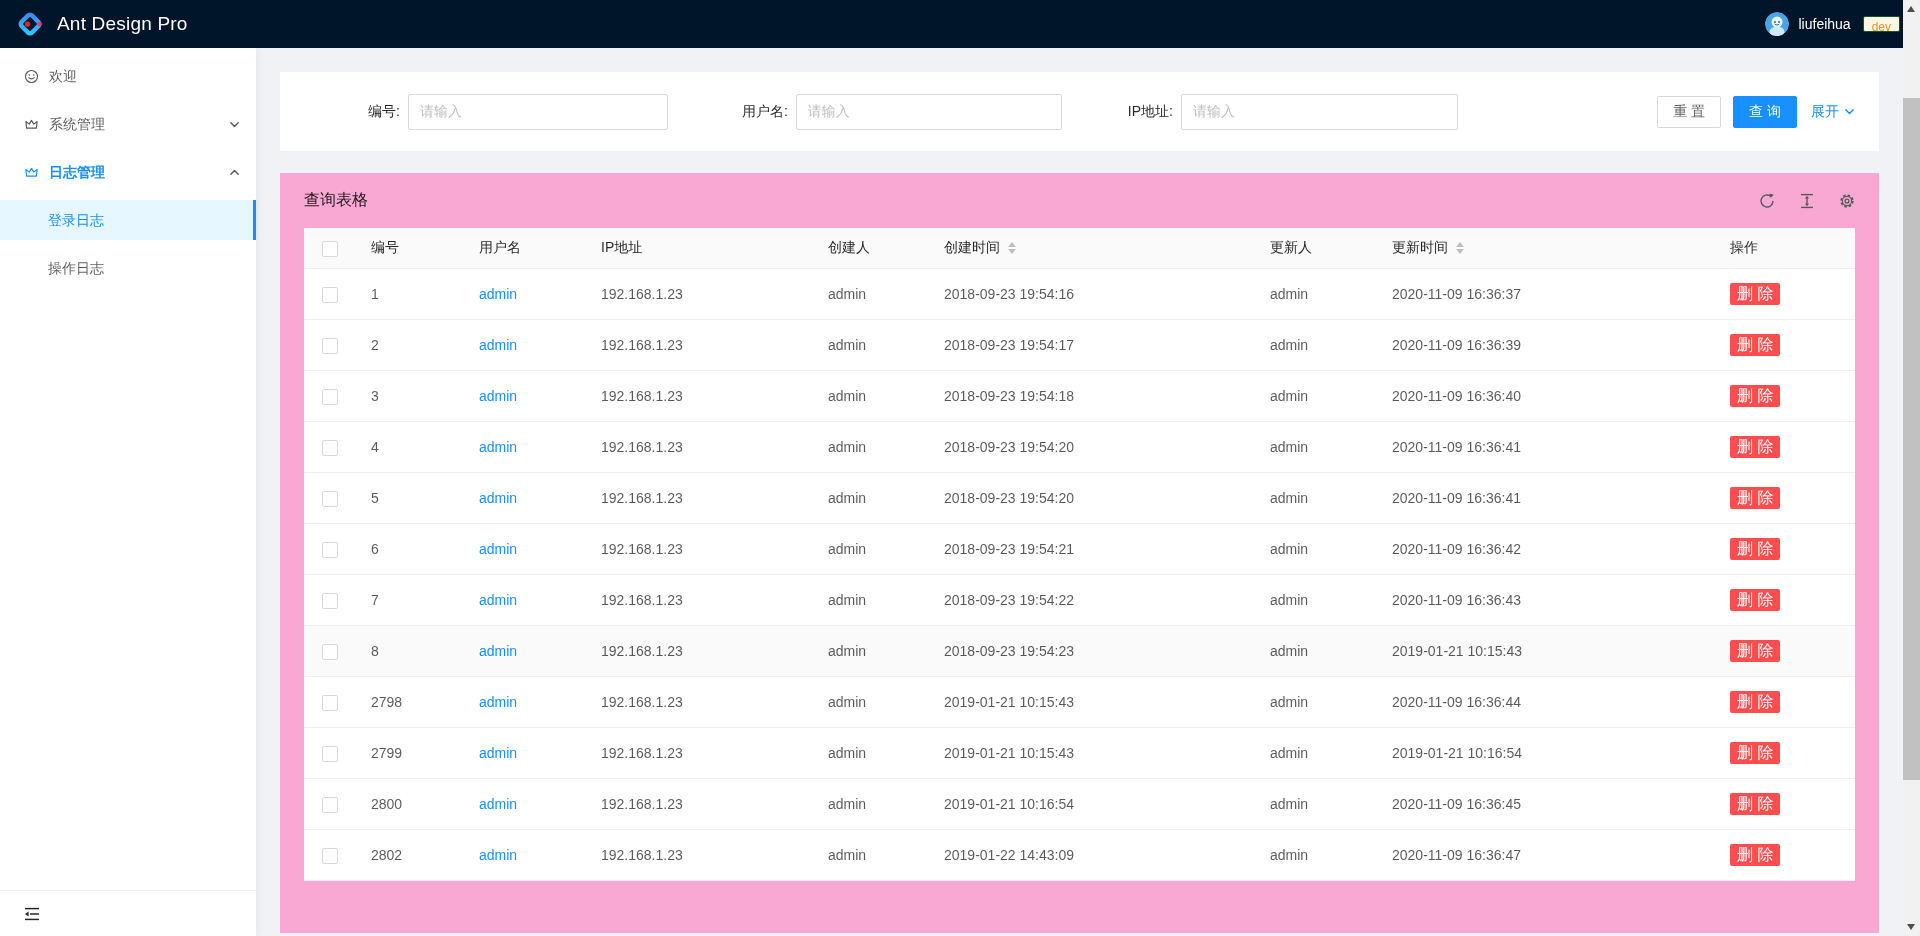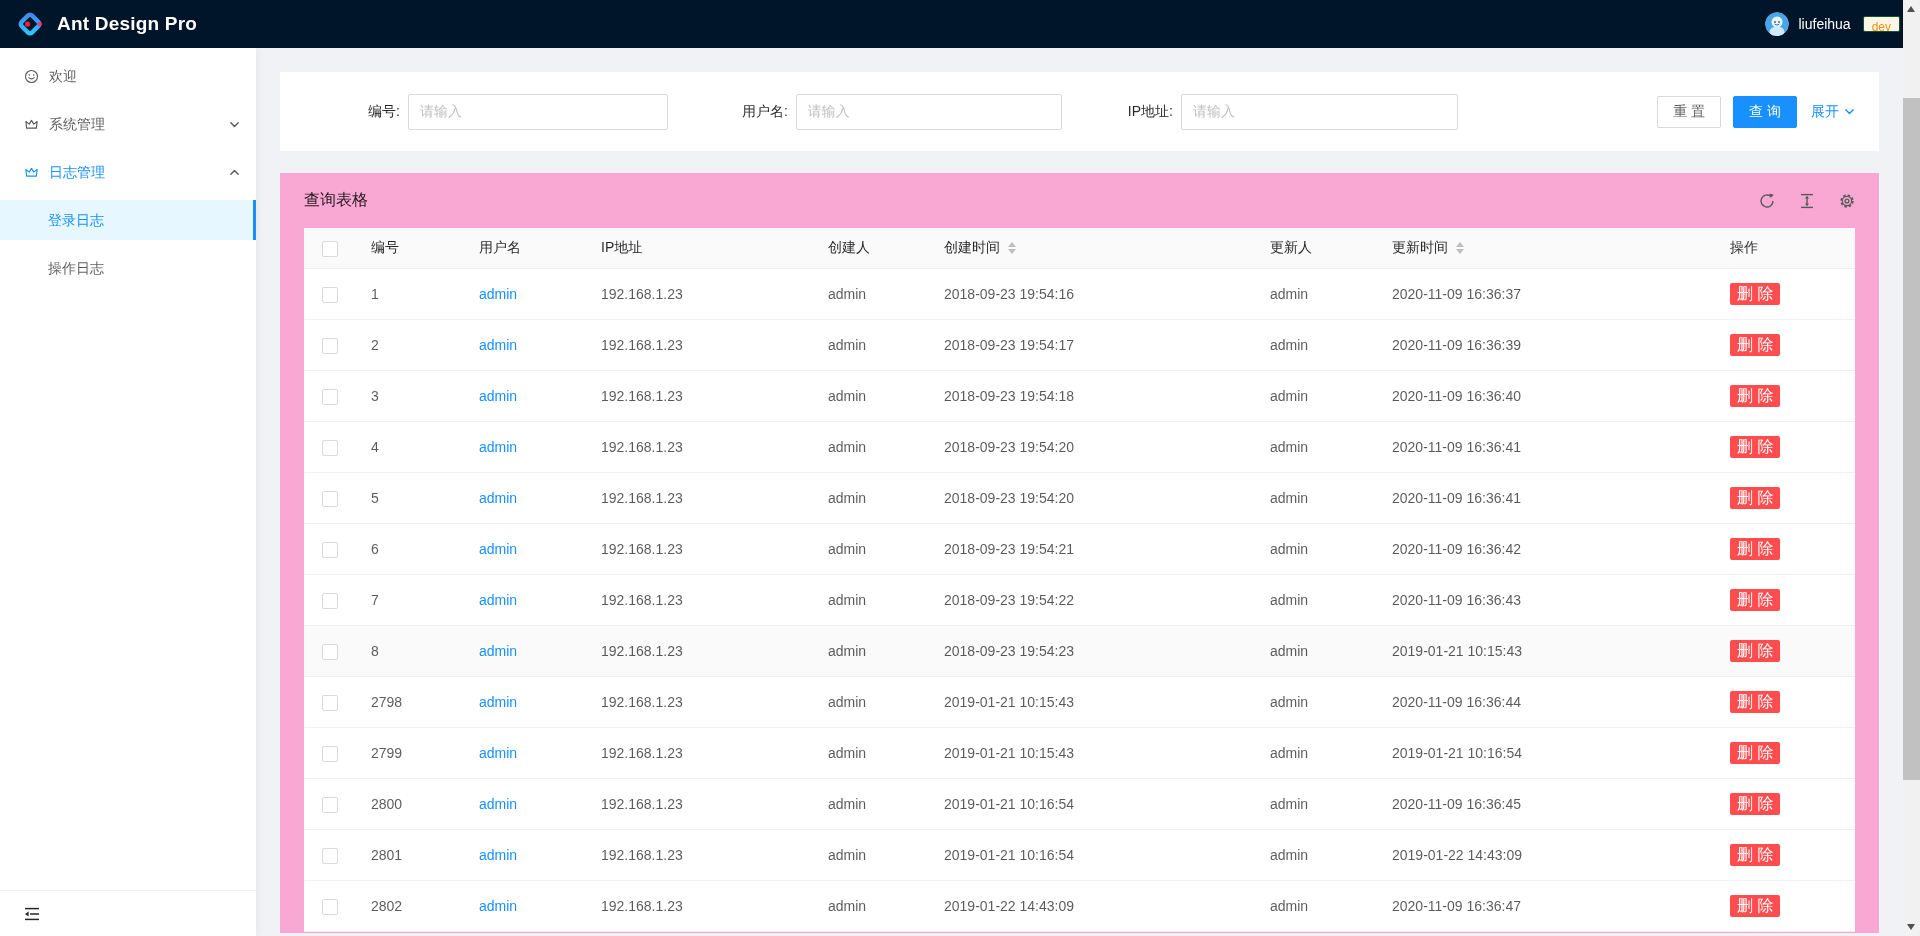--- a/index.html
+++ b/index.html
@@ -8,42 +8,42 @@
     font-family:"Liberation Sans","DejaVu Sans",sans-serif;
     font-size:14px; color:rgba(0,0,0,.65); background:#f0f2f5; position:relative;
   }
 
   
   .app-header {
     position:absolute; top:0; left:0; width:1920px; height:48px;
     background:#001529; display:flex; align-items:center; padding:0 20px 0 16px; z-index:20;
   }
   .logo-wrap { display:flex; align-items:center; }
-  .app-title { color:#fff; font-size:19px; font-weight:700; margin-left:13px; letter-spacing:.2px; }
+  .app-title { color:#fff; font-size:19px; font-weight:400; margin-left:13px; letter-spacing:.2px; }
   .header-right { margin-left:auto; display:flex; align-items:center; }
   .avatar { width:24px; height:24px; border-radius:50%; overflow:hidden; flex:0 0 auto; }
   .username { color:#fff; margin:0 12px 0 9px; }
   .env-tag {
     background:#fff7e6; border:1px solid #14532d; color:#fa8c16;
     font-size:12px; line-height:20px; height:16px; padding:0 8px; border-radius:2px;
   }
 
   
   .sidebar {
     position:absolute; top:48px; left:0; width:256px; bottom:0; background:#fff;
     box-shadow:2px 0 8px 0 rgba(29,35,41,.05); z-index:10;
   }
   .menu { padding-top:4px; }
   .menu-item {
     height:40px; margin:4px 0 8px; display:flex; align-items:center;
     padding:0 16px 0 24px; color:rgba(0,0,0,.65); cursor:pointer; position:relative; line-height:40px;
   }
   .menu-item .mi-icon { width:15px; height:15px; margin-right:10px; display:inline-flex; }
   .menu-item .chev { margin-left:auto; display:inline-flex; }
-  .menu-item.parent-active { color:#1890ff; }
+  .menu-item.parent-active { color:#1890ff;font-weight:bold; }
   .submenu-item { padding-left:48px; }
   .submenu-item.selected { background:#e6f7ff; color:#1890ff; }
   .submenu-item.selected::after {
     content:''; position:absolute; right:0; top:0; bottom:0; width:3px; background:#1890ff;
   }
   .sider-trigger {
     position:absolute; left:0; right:0; bottom:0; height:46px; border-top:1px solid #f0f0f0;
     display:flex; align-items:center; padding:0 24px; cursor:pointer;
   }
 
@@ -414,31 +414,20 @@
     <td><a class="cell-link">admin</a></td>
     <td>192.168.1.23</td>
     <td>admin</td>
     <td>2019-01-21 10:16:54</td>
     <td>admin</td>
     <td>2020-11-09 16:36:45</td>
     <td><button class="btn-delete">删 除</button></td>
   </tr>
           <tr>
     <td class="col-sel"><span class="checkbox"></span></td>
-    <td>2801</td>
-    <td><a class="cell-link">admin</a></td>
-    <td>192.168.1.23</td>
-    <td>admin</td>
-    <td>2019-01-21 10:16:54</td>
-    <td>admin</td>
-    <td>2019-01-22 14:43:09</td>
-    <td><button class="btn-delete">删 除</button></td>
-  </tr>
-          <tr>
-    <td class="col-sel"><span class="checkbox"></span></td>
     <td>2802</td>
     <td><a class="cell-link">admin</a></td>
     <td>192.168.1.23</td>
     <td>admin</td>
     <td>2019-01-22 14:43:09</td>
     <td>admin</td>
     <td>2020-11-09 16:36:47</td>
     <td><button class="btn-delete">删 除</button></td>
   </tr>
         </tbody>

